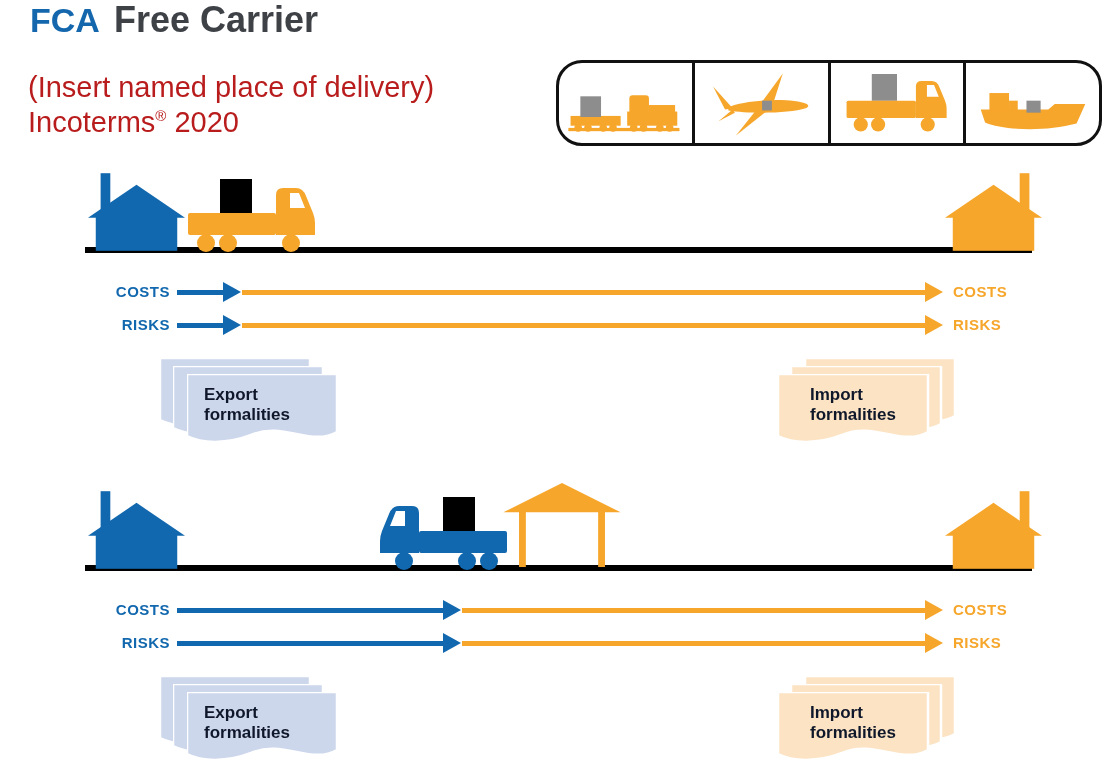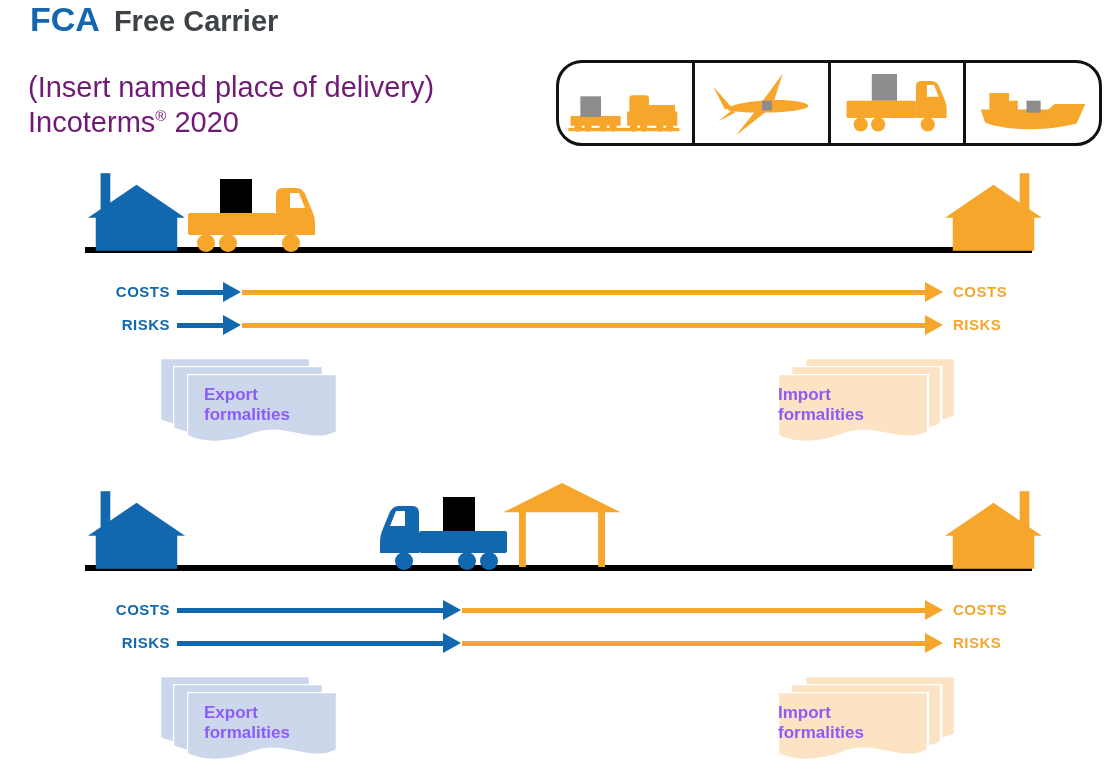--- a/index.html
+++ b/index.html
@@ -3,24 +3,24 @@
 <meta charset="utf-8">
 <style>
   html,body{margin:0;padding:0;background:#fff;}
   .page{
     position:relative; width:1115px; height:779px; overflow:hidden;
     font-family:"Liberation Sans", sans-serif; background:#fff;
   }
   
   .title-row{position:absolute; left:30px; top:2px; display:flex; align-items:baseline; gap:14px;}
   .title-code{font-size:34px; font-weight:bold; color:#1467AD; letter-spacing:0px; line-height:1;}
-  .title-name{font-size:29px; font-weight:bold; color:#3E4247; line-height:1;text-align:right;}
+  .title-name{font-size:36px; font-weight:bold; color:#3E4247; line-height:1;text-align:right;}
   .subtitle{
     position:absolute; left:28px; top:70px; width:420px;
-    font-size:29px; color:#701a75; line-height:1.22; font-weight:normal;
+    font-size:29px; color:#b91c1c; line-height:1.22; font-weight:normal;
   }
   .subtitle sup{font-size:15px; line-height:0;}
   
   .modes-box{
     position:absolute; left:556px; top:60px; width:546px; height:86px;
     border:3px solid #111; border-radius:26px; display:flex; box-sizing:border-box;
     background:#fff; overflow:hidden;
   }
   .mode-cell{flex:1; display:flex; align-items:center; justify-content:center; border-right:3px solid #111;}
   .mode-cell:last-child{border-right:none;}
@@ -36,25 +36,25 @@
   .ahead.orange{border-left:18px solid #F6A62B;}
   .arrow-label{
     position:absolute; font-size:15px; font-weight:bold; letter-spacing:0.5px;
     transform:translateY(-54%); white-space:nowrap;
   }
   .arrow-label.blue{color:#1268AE; width:130px; text-align:right;}
   .arrow-label.orange{color:#F6A62B;}
   
   .docstack{position:absolute; width:180px; height:102px;}
   .doc-label{
-    position:absolute; font-size:17px; font-weight:bold; color:#8b5cf6;
+    position:absolute; font-size:17px; font-weight:bold; color:#0f172a;
     line-height:1.18; width:106px;
   }
   .docstack.export .doc-label{left:44px; top:27px;}
-  .docstack.import .doc-label{left:0; top:27px;}
+  .docstack.import .doc-label{left:32px; top:27px;}
 </style>
 </head>
 <body>
 
 <div class="page">
 
   <svg width="0" height="0" style="position:absolute" aria-hidden="true">
     <defs>
       <symbol id="factory" viewBox="0 0 100 80">
         <rect x="13" y="0" width="10" height="42" fill="currentColor"></rect>

